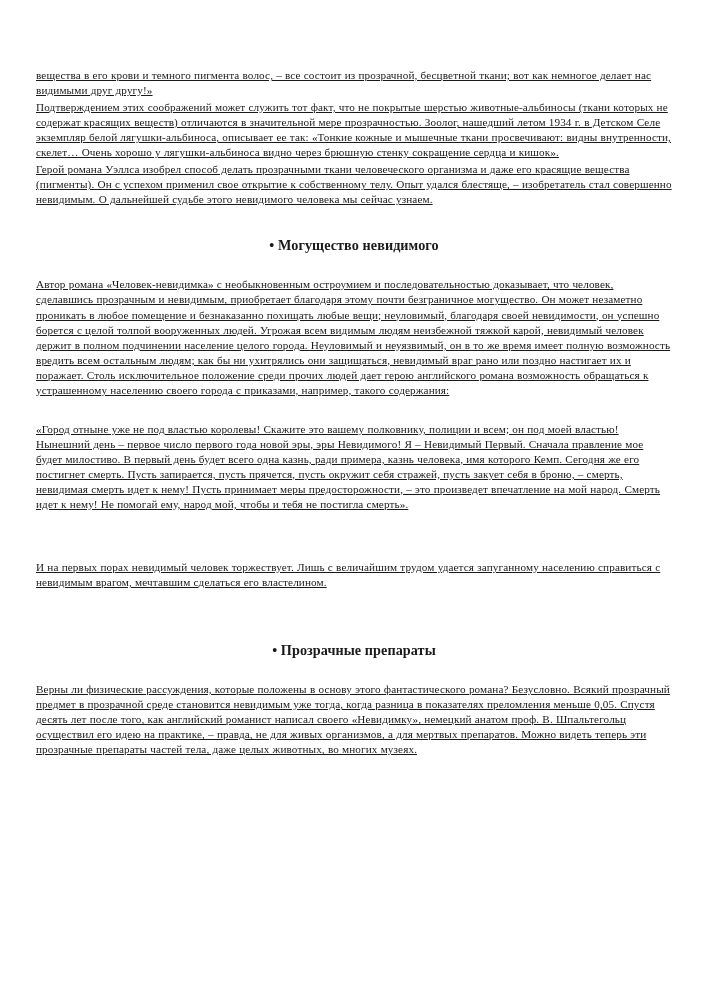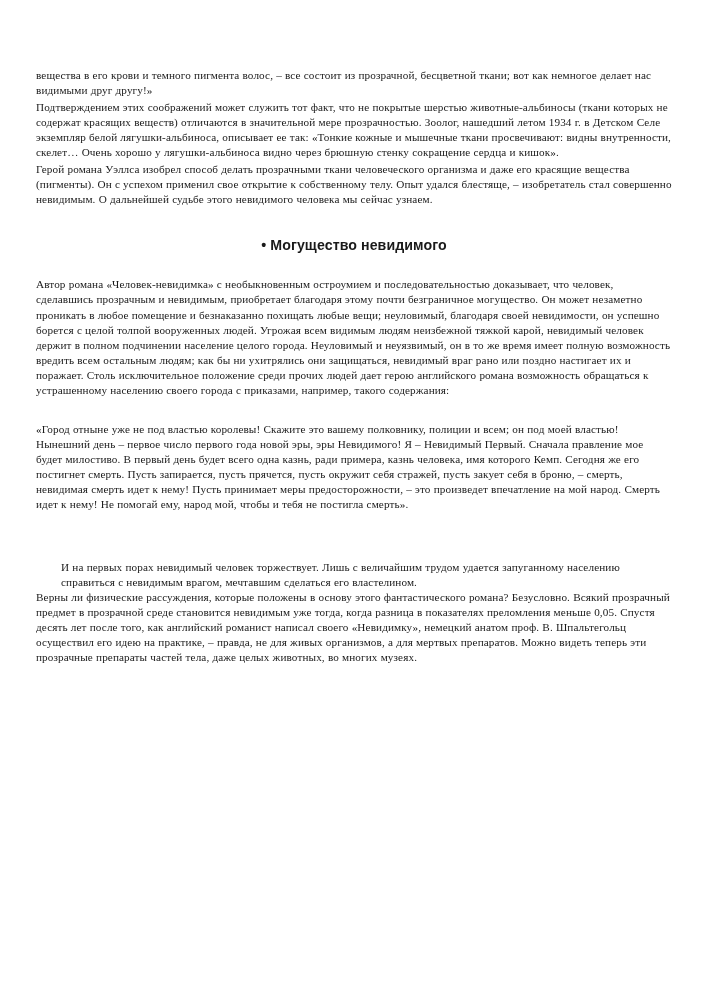--- a/index.html
+++ b/index.html
@@ -24,26 +24,27 @@
   }
   .para {
     font-family: "Liberation Serif", "DejaVu Serif", serif;
     font-size: 11.2px;
     line-height: 15.05px;
     color: #1a1a1a;
     text-align: left;
     margin: 0;
     letter-spacing: 0.01em;
     word-spacing: 0.02em;
+    text-decoration: underline;
   }
   .gap-para { margin-top: 2px; }
   .gap-quote-top { margin-top: 24px; }
-  .gap-quote-bot { margin-top: 48px; margin-left: 25px; }
+  .gap-quote-bot { margin-top: 48px; }
   .section-head {
-    font-family: Liberation Sans, sans-serif;
+    font-family: Liberation Serif, serif;
     font-size: 14.2px;
     font-weight: bold;
     color: #1a1a1a;
     text-align: center;
     line-height: 18px;
     margin: 0;
     letter-spacing: 0.005em;
   }
   .head-1 { margin-top: 29px; margin-bottom: 23px; }
   .head-2 { margin-top: 51px; margin-bottom: 23px; }
@@ -60,16 +61,17 @@
   <p class="para gap-para">Герой романа Уэллса изобрел способ делать прозрачными ткани человеческого организма и даже его красящие вещества (пигменты). Он с успехом применил свое открытие к собственному телу. Опыт удался блестяще, – изобретатель стал совершенно невидимым. О дальнейшей судьбе этого невидимого человека мы сейчас узнаем.</p>
 
   <h2 class="section-head head-1">• Могущество невидимого</h2>
 
   <p class="para">Автор романа «Человек-невидимка» с необыкновенным остроумием и последовательностью доказывает, что человек, сделавшись прозрачным и невидимым, приобретает благодаря этому почти безграничное могущество. Он может незаметно проникать в любое помещение и безнаказанно похищать любые вещи; неуловимый, благодаря своей невидимости, он успешно борется с целой толпой вооруженных людей. Угрожая всем видимым людям неизбежной тяжкой карой, невидимый человек держит в полном подчинении население целого города. Неуловимый и неуязвимый, он в то же время имеет полную возможность вредить всем остальным людям; как бы ни ухитрялись они защищаться, невидимый враг рано или поздно настигает их и поражает. Столь исключительное положение среди прочих людей дает герою английского романа возможность обращаться к устрашенному населению своего города с приказами, например, такого содержания:</p>
 
   <p class="para gap-quote-top">«Город отныне уже не под властью королевы! Скажите это вашему полковнику, полиции и всем; он под моей властью! Нынешний день – первое число первого года новой эры, эры Невидимого! Я – Невидимый Первый. Сначала правление мое будет милостиво. В первый день будет всего одна казнь, ради примера, казнь человека, имя которого Кемп. Сегодня же его постигнет смерть. Пусть запирается, пусть прячется, пусть окружит себя стражей, пусть закует себя в броню, – смерть, невидимая смерть идет к нему! Пусть принимает меры предосторожности, – это произведет впечатление на мой народ. Смерть идет к нему! Не помогай ему, народ мой, чтобы и тебя не постигла смерть».</p>
 
   <p class="para gap-quote-bot">И на первых порах невидимый человек торжествует. Лишь с величайшим трудом удается запуганному населению справиться с невидимым врагом, мечтавшим сделаться его властелином.</p>
 
+  <h2 class="section-head head-2">• Прозрачные препараты</h2>
 
   <p class="para">Верны ли физические рассуждения, которые положены в основу этого фантастического романа? Безусловно. Всякий прозрачный предмет в прозрачной среде становится невидимым уже тогда, когда разница в показателях преломления меньше 0,05. Спустя десять лет после того, как английский романист написал своего «Невидимку», немецкий анатом проф. В. Шпальтегольц осуществил его идею на практике, – правда, не для живых организмов, а для мертвых препаратов. Можно видеть теперь эти прозрачные препараты частей тела, даже целых животных, во многих музеях.</p>
 
 </div>
 
 </body></html>

